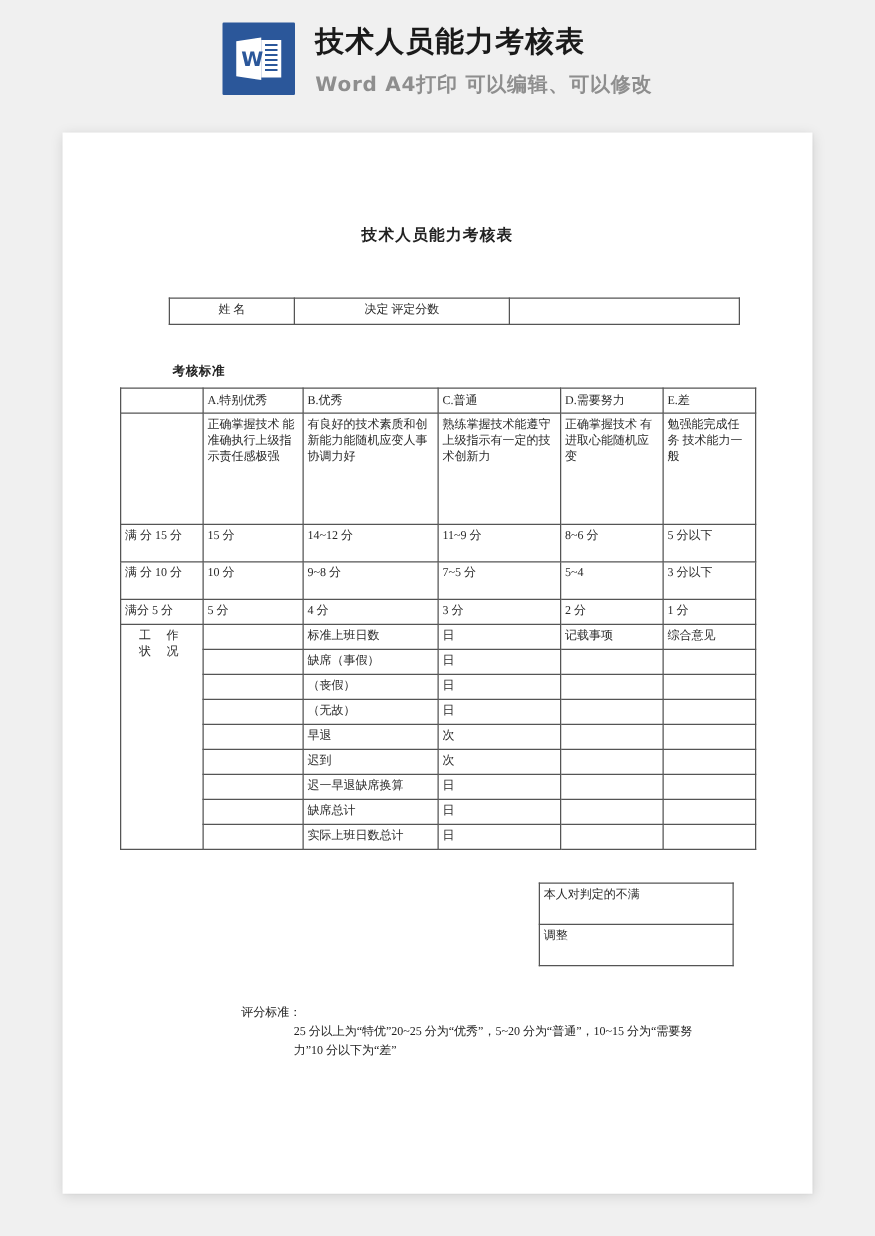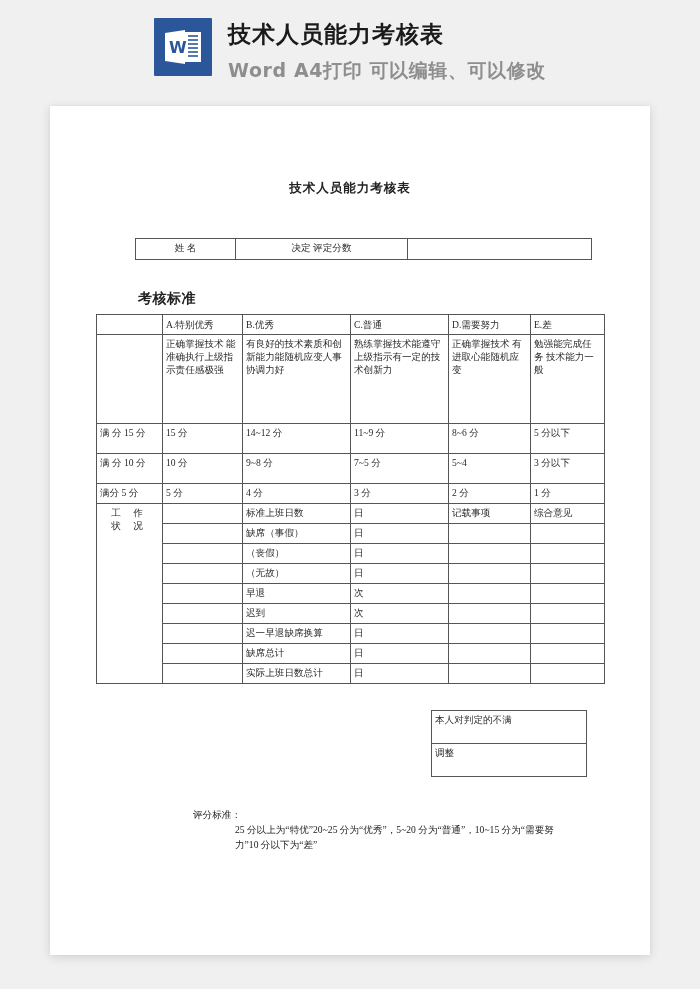--- a/index.html
+++ b/index.html
@@ -50,21 +50,21 @@
     font-weight: bold;
     font-size: 23px;
     color: #1a1a1a;
     letter-spacing: 1px;
     line-height: 1.25;
     white-space: nowrap;
   }
   .banner-sub {
     font-family: "DejaVu Sans", "Liberation Sans", sans-serif;
     font-weight: bold;
-    font-size: 19px;
+    font-size: 16px;
     color: #8e8e8e;
     letter-spacing: 0.6px;
     margin-top: 9px;
     white-space: nowrap;
   }
 
   
   .sheet {
     position: absolute;
     left: 50px;
@@ -106,21 +106,21 @@
   }
 
   .name-table {
     margin: 41px 0 0 85px;
     width: 435px;
   }
   .name-table td { height: 16px; text-align: center; vertical-align: middle; }
 
   .sec-label {
     margin: 30px 0 6px 88px;
-    font-size: 14px;
+    font-size: 10px;
     font-weight: bold;
     letter-spacing: 0.5px;
   }
 
   
   .main-table {
     margin: 0 0 0 46px;
     width: 508px;
   }
   .main-table td.hd { height: 15px; vertical-align: middle; }

